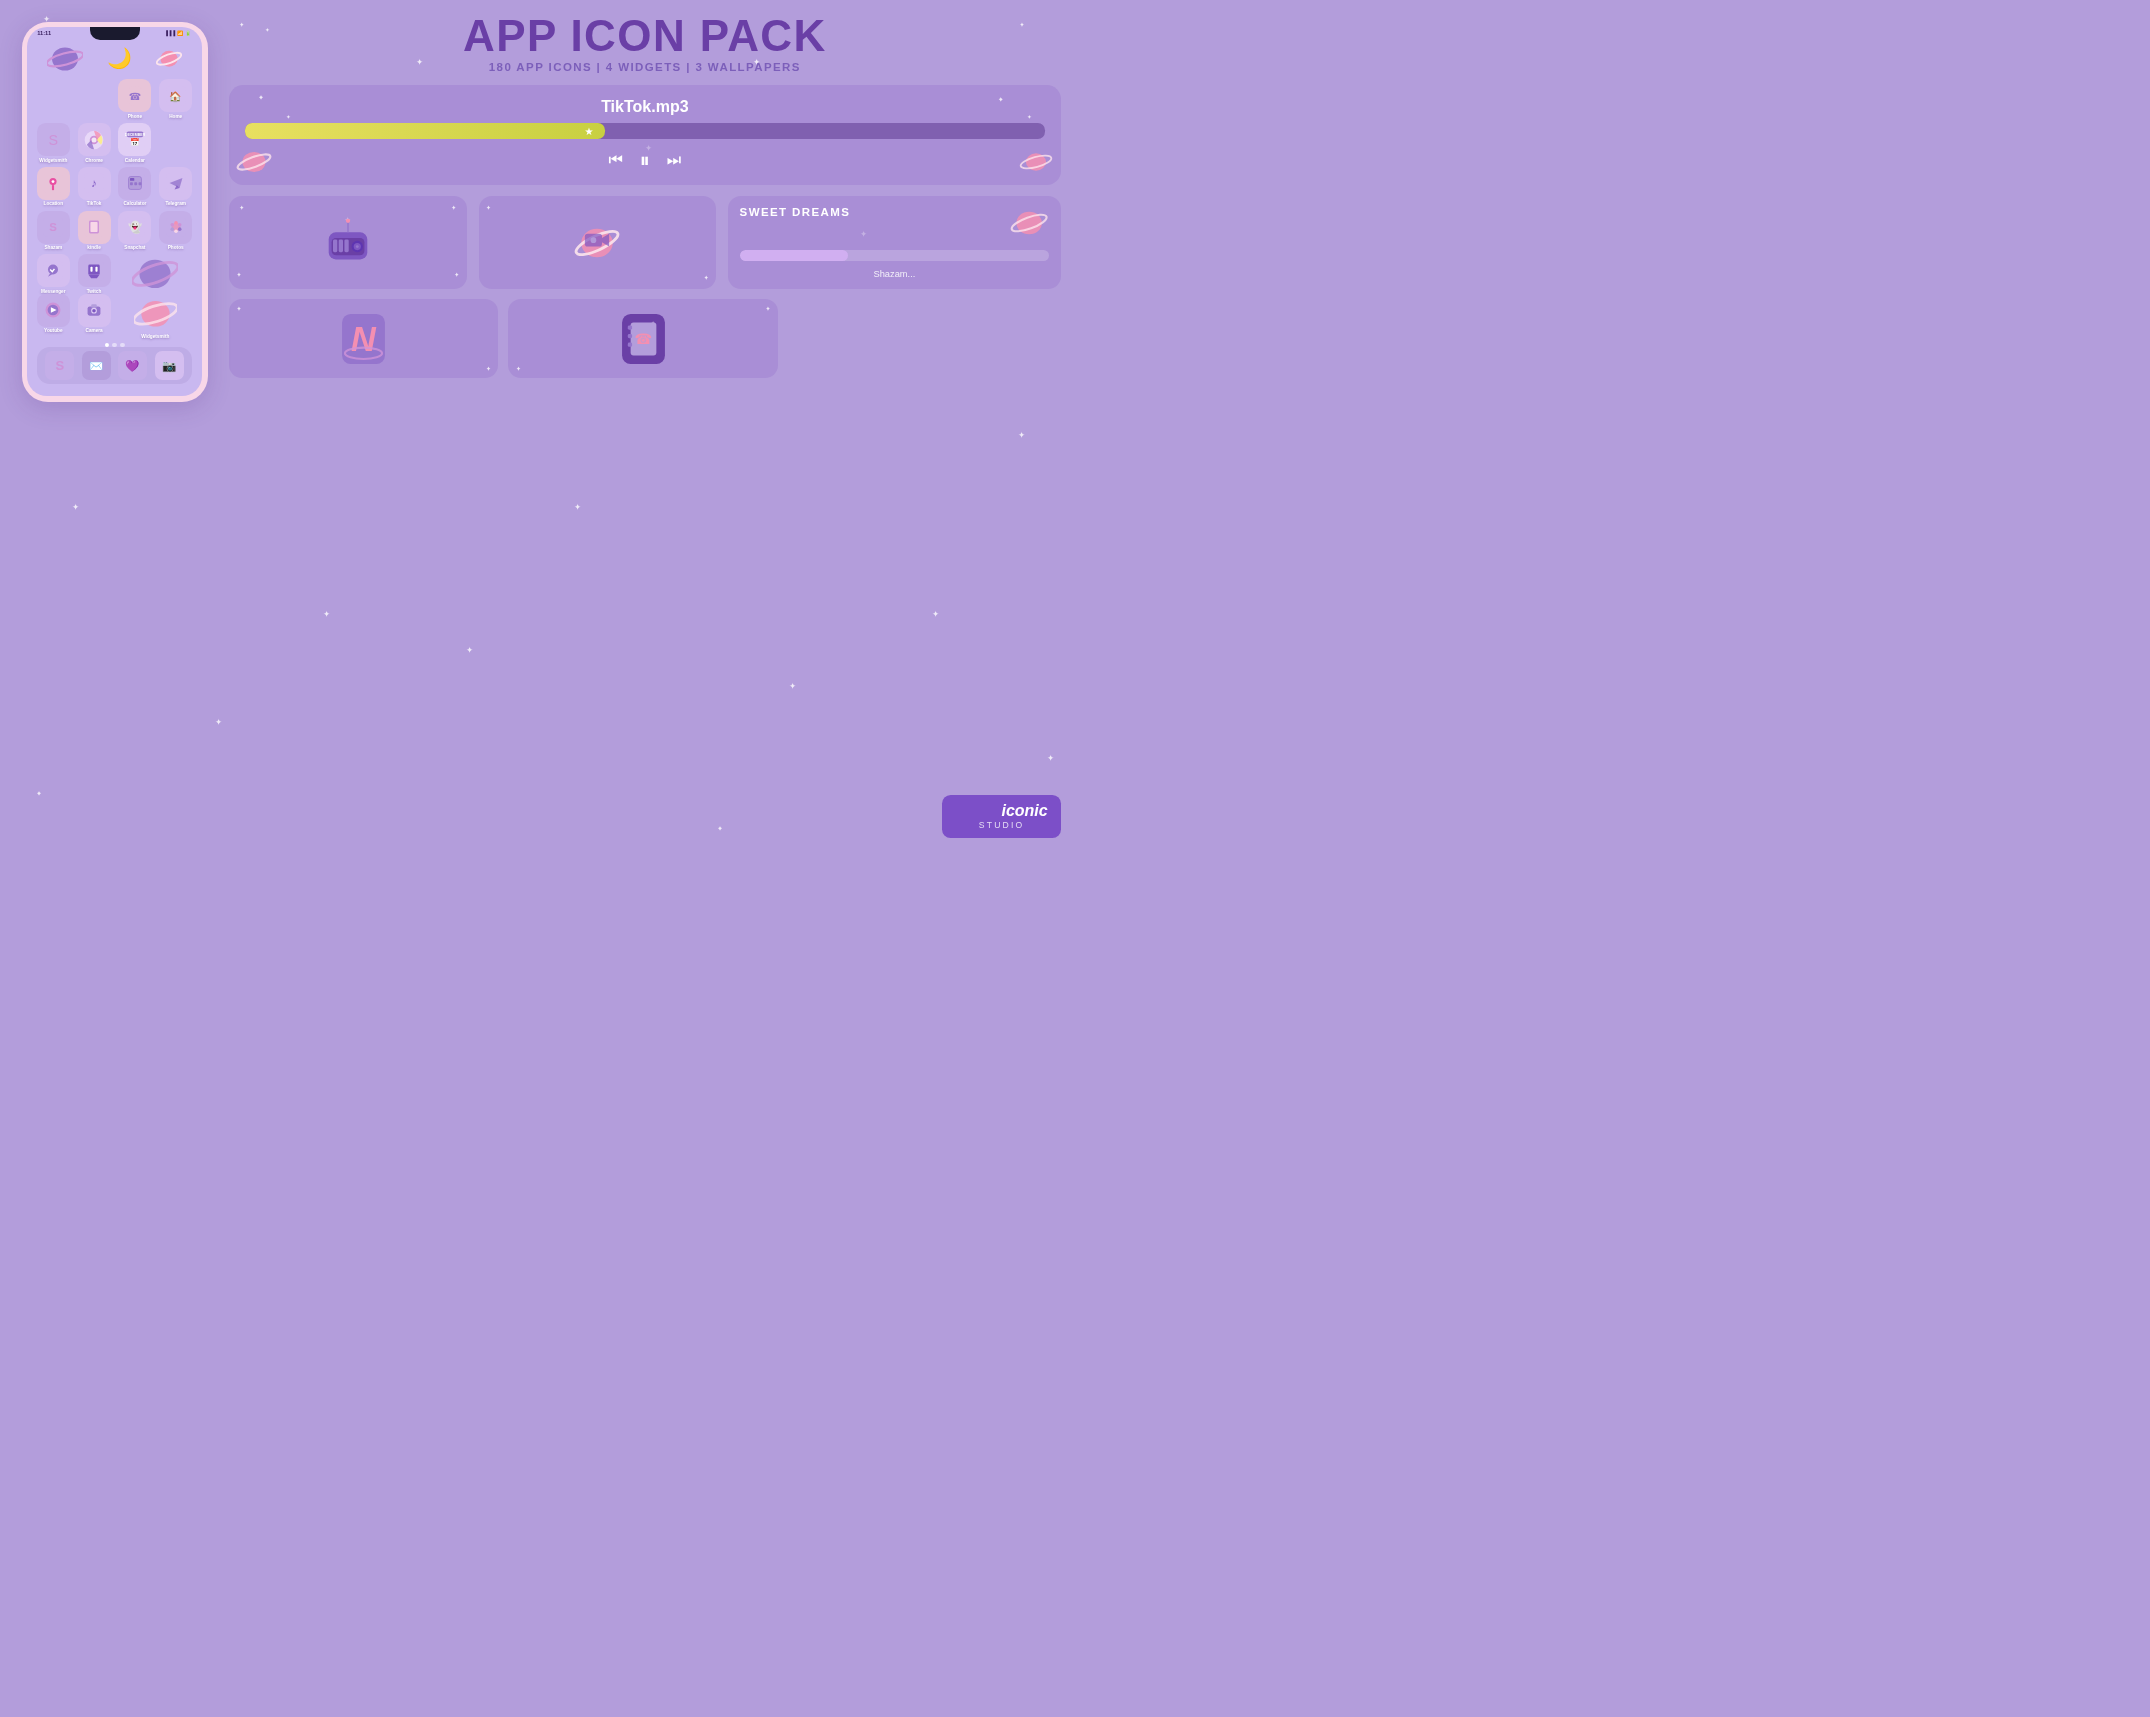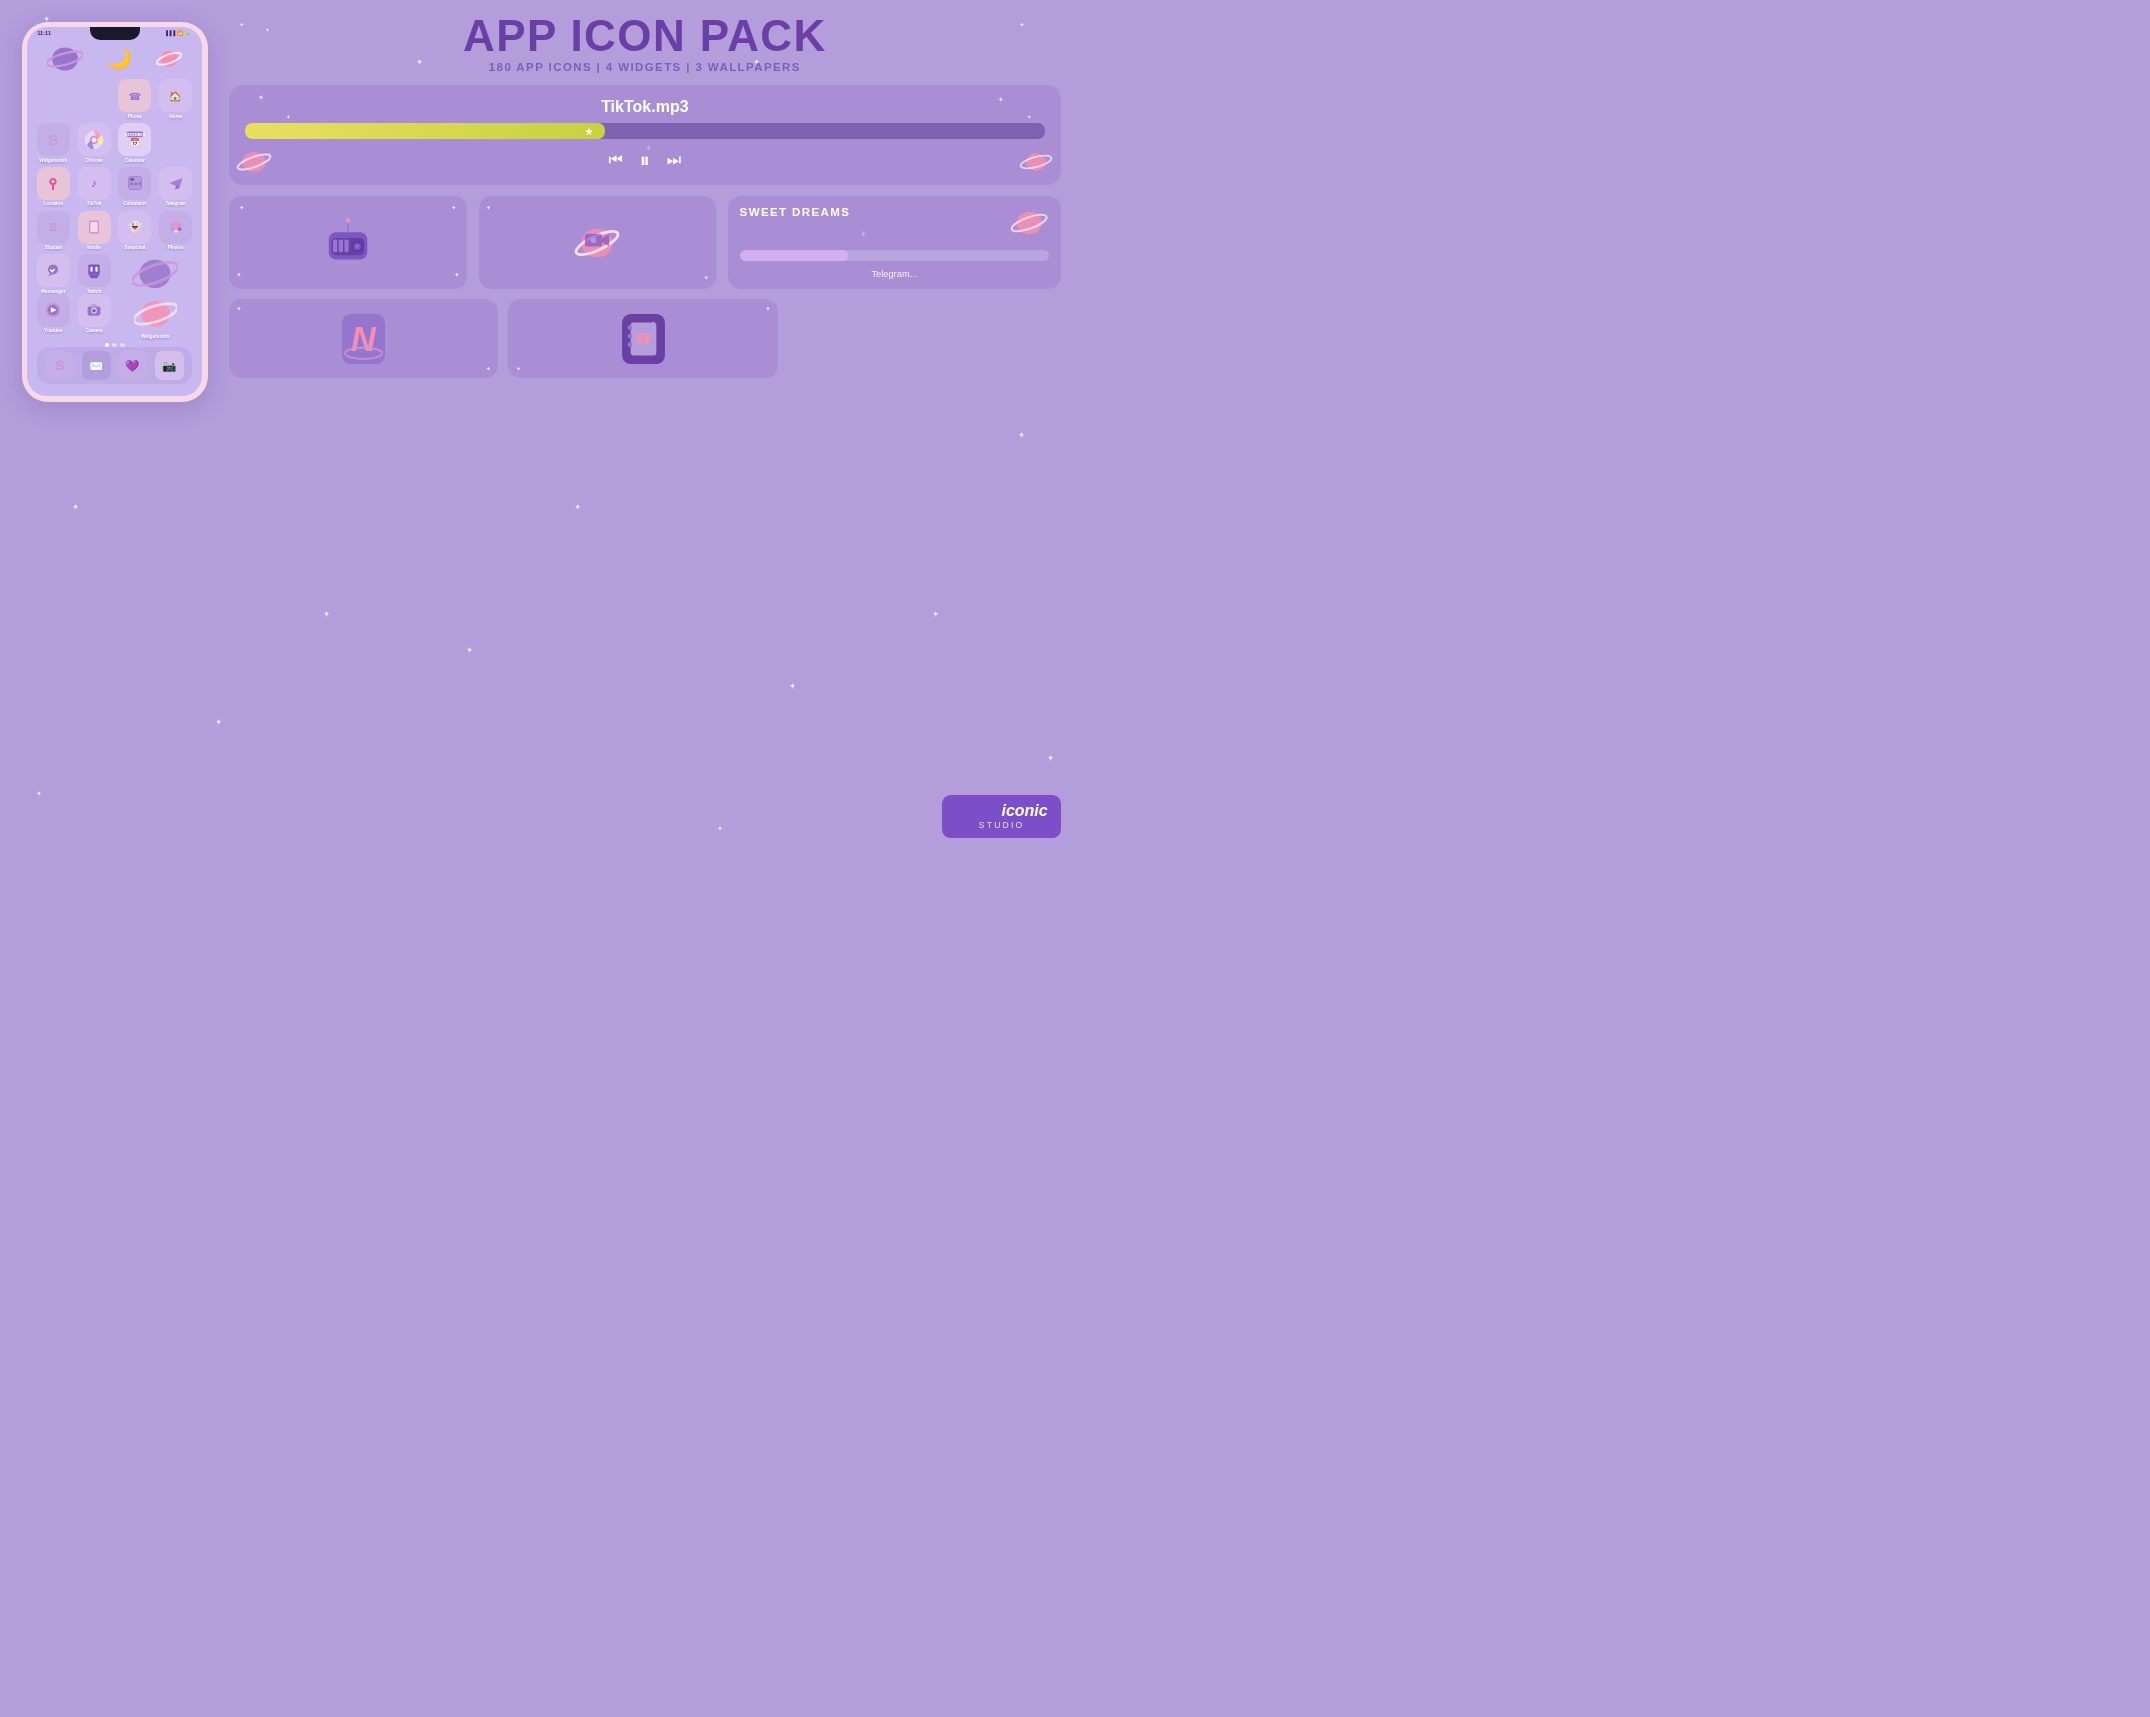--- a/index.html
+++ b/index.html
@@ -706,21 +706,21 @@
           <div class="dream-title">SWEET DREAMS</div>
         </div>
         <svg width="39" height="34" viewBox="0 0 55 48">
           <ellipse cx="27" cy="24" rx="18" ry="16" fill="#f48fb1" opacity="0.85"></ellipse>
           <ellipse cx="27" cy="24" rx="26" ry="8" fill="none" stroke="#fce4ec" stroke-width="3" transform="rotate(-20,27,24)" opacity="0.8"></ellipse>
         </svg>
       </div>
       <div class="dream-bar-wrap">
         <div class="dream-bar-fill"></div>
       </div>
-      <div class="dream-loading">Telegram...</div>
+      <div class="dream-loading">Shazam...</div>
     </div>
   </div>
 
   <div style="display:grid;grid-template-columns:1fr 1fr;gap:10px;margin-top:10px;width:66%">
 
     <div class="widget-small" style="height:79px">
       <span class="sp" style="position:absolute;left:7.2px;top:5.7px;font-size:6.5px">✦</span>
       <span class="sp" style="position:absolute;right:7.2px;bottom:5.7px;font-size:6.5px">✦</span>
       <svg width="43" height="50" viewBox="0 0 60 70">
         <rect width="60" height="70" rx="12" fill="#9575cd"></rect>

